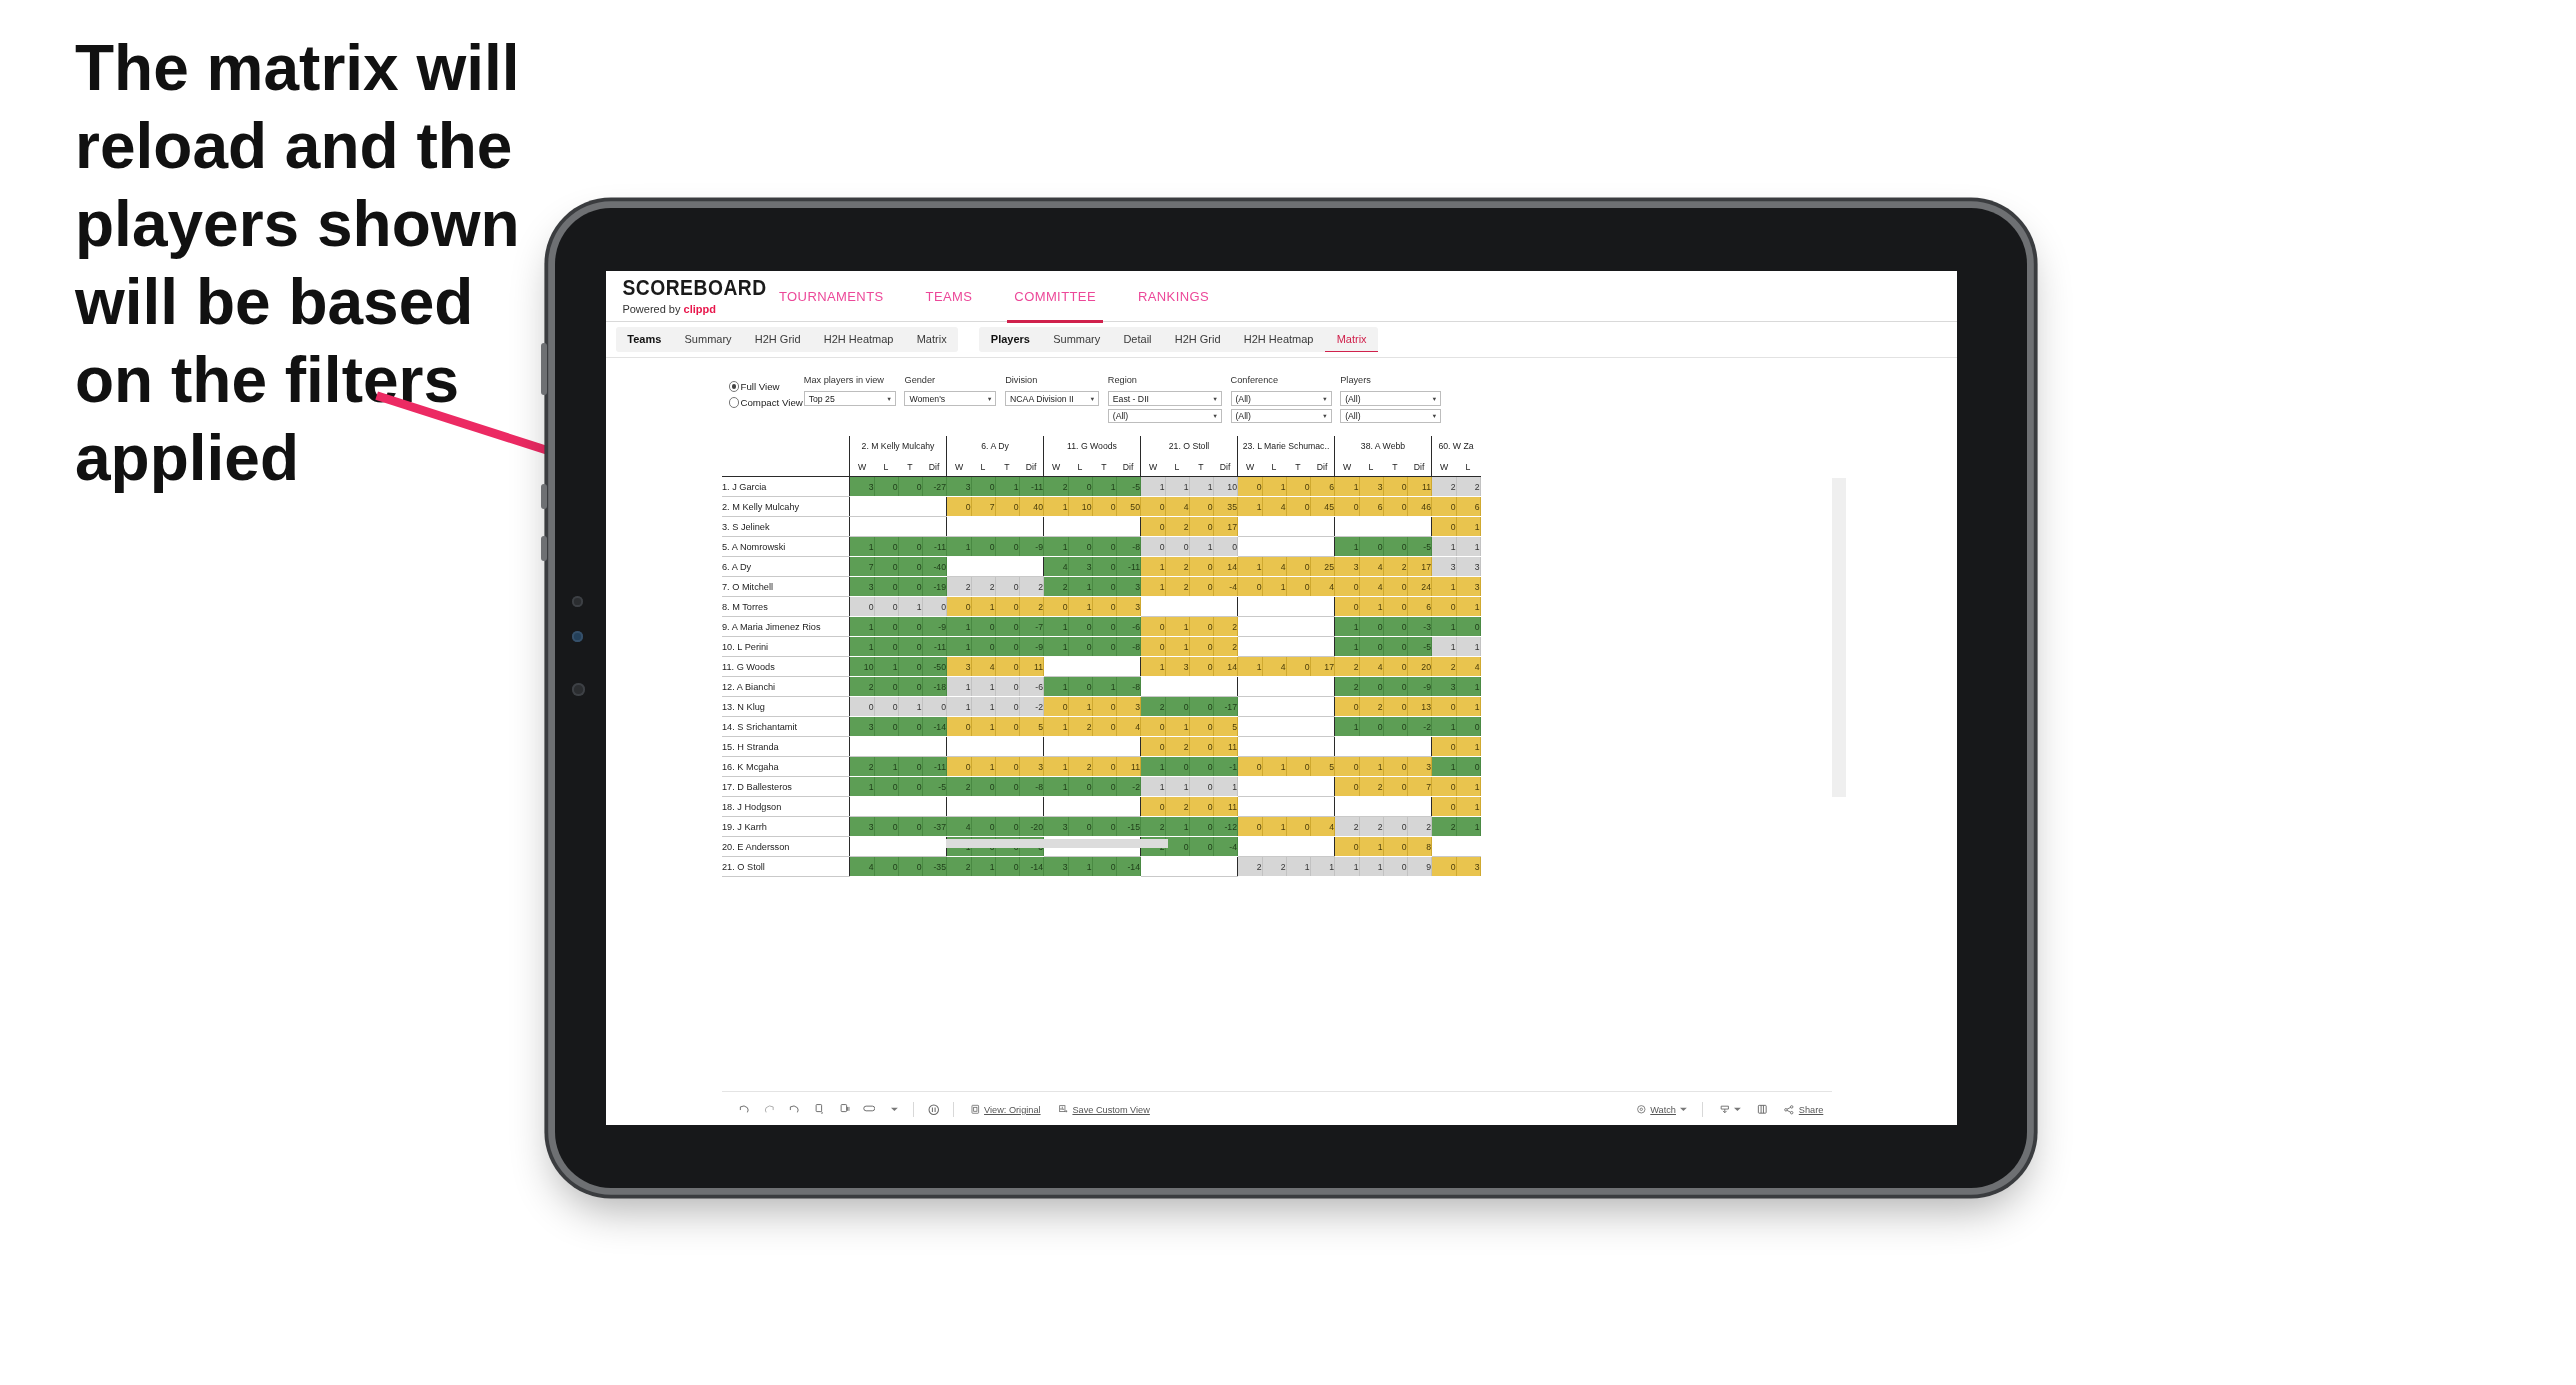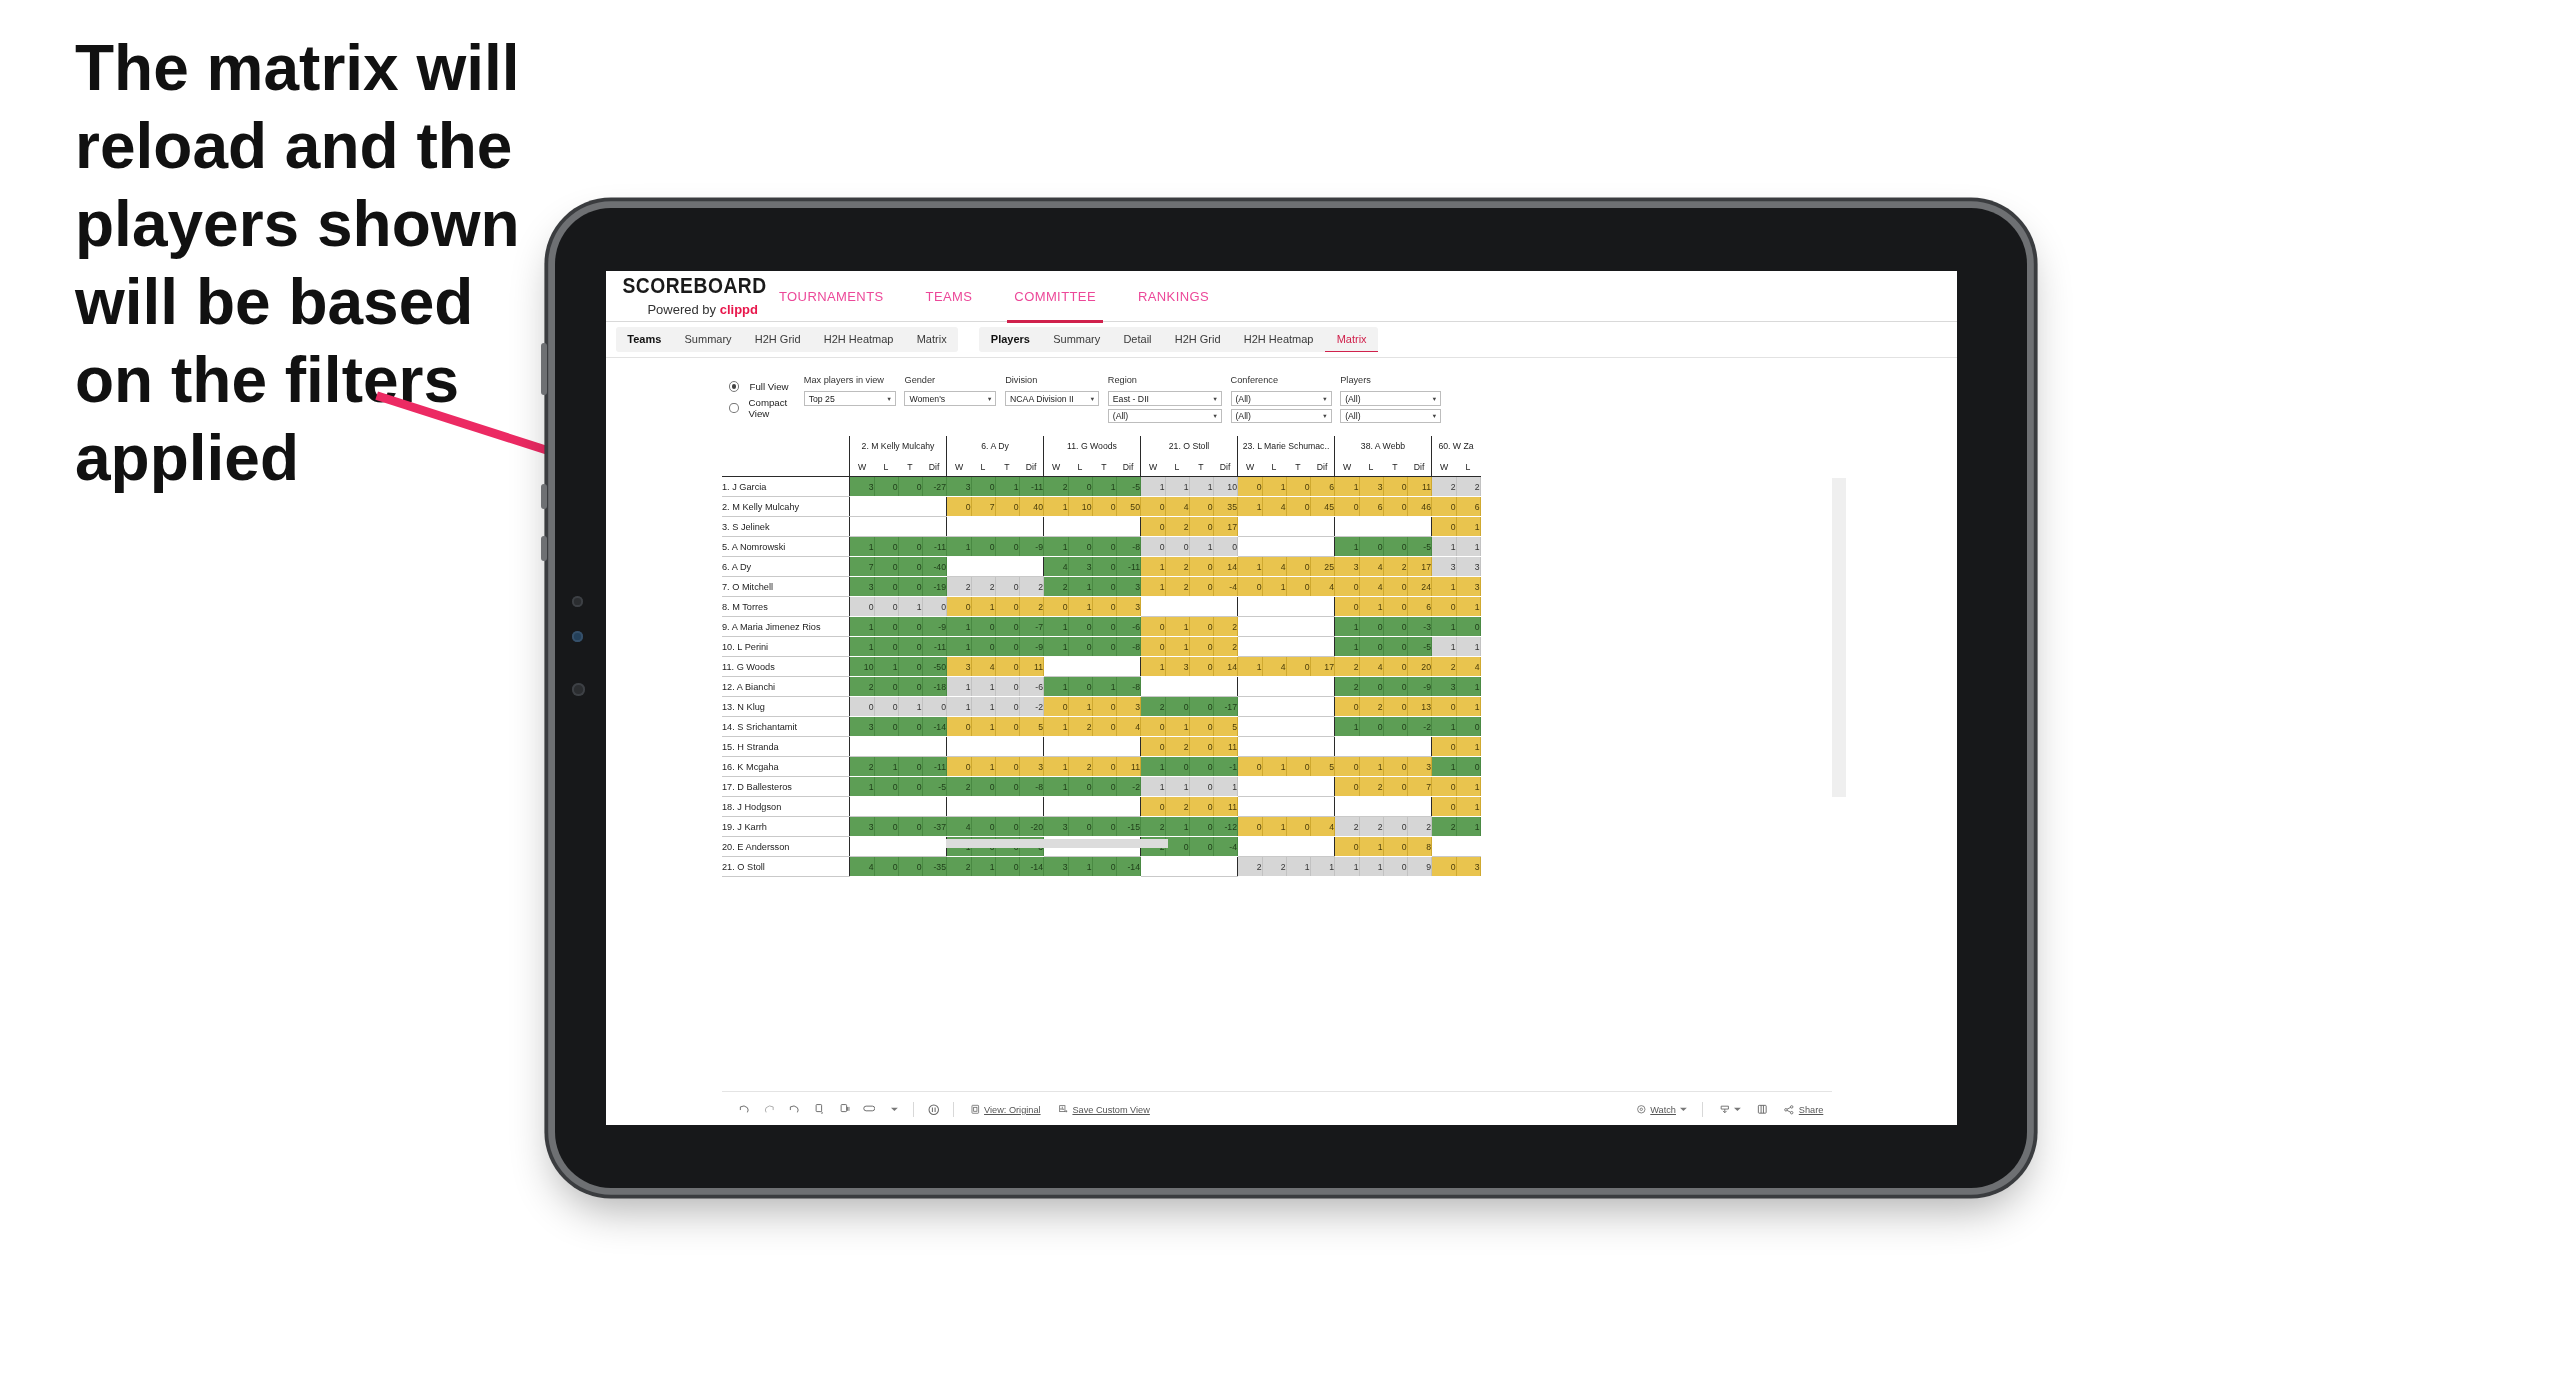--- a/index.html
+++ b/index.html
@@ -32,21 +32,21 @@
           background:#ffffff;overflow:hidden;}
 
   
   #appbar{height:50px;background:#ffffff;border-bottom:1.9px solid #d9d9d9;
           display:flex;align-items:stretch;}
   #brand{width:152px;display:flex;flex-direction:column;justify-content:center;
          padding-left:16.4px;box-sizing:border-box;}
   #brand .logo{font-size:19.3px;font-weight:700;letter-spacing:0.5px;color:#1a1a1a;
                font-family:"Liberation Sans",sans-serif;transform:scaleY(1.18);
                transform-origin:left center;}
-  #brand .sub{font-size:13px;color:#333;margin-top:4.8px;text-align:right;}
+  #brand .sub{font-size:11px;color:#333;margin-top:4.8px;}
   #brand .sub b{color:#e8174c;font-weight:700;}
   .topnav{display:flex;align-items:center;}
   .topnav .item{padding:0 21px;height:100%;display:flex;align-items:center;
                 font-size:13px;color:#ec4899;letter-spacing:0.4px;position:relative;cursor:pointer;}
   .topnav .item.active:after{content:"";position:absolute;left:13.5px;right:13.5px;bottom:-1.9px;
                 height:2.9px;background:#d0214c;}
 
   
   #subbar{height:35px;background:#ffffff;border-bottom:1px solid #e2e2e2;
           display:flex;align-items:center;padding-left:9.7px;gap:0;}
@@ -56,21 +56,21 @@
   .subitem.sel{color:#d0214c;border-bottom:1.9px solid #d0214c;height:23px;line-height:23px;}
   .subgap{width:21px;}
 
   
   #canvas{position:relative;height:769px;background:#ffffff;}
   #sheet{position:absolute;left:116px;top:17.4px;width:1110px;}
 
   
   #filters{display:flex;align-items:flex-start;gap:0;font-size:9.7px;color:#222;padding-left:6.8px;}
   .radiocol{width:75px;padding-top:5.8px;}
-  .radio{display:flex;align-items:center;gap:10px;margin-bottom:4.8px;font-size:9.7px;}
+  .radio{display:flex;align-items:center;gap:1px;margin-bottom:4.8px;font-size:9.7px;}
   .rdot{width:8.7px;height:8.7px;border-radius:50%;border:1px solid #777;background:#fff;
         display:inline-block;position:relative;}
   .rdot.on:after{content:"";position:absolute;left:1.9px;top:1.9px;width:4.8px;height:4.8px;
         border-radius:50%;background:#444;}
   .fgroup{margin-right:8.7px;}
   .flabel{font-size:9.2px;color:#333;margin-bottom:6px;white-space:nowrap;}
   .fsel{height:14.5px;border:1px solid #bdbdbd;background:#fff;display:flex;align-items:center;
         justify-content:space-between;padding:0 2.9px 0 3.9px;font-size:8.7px;color:#222;
         margin-bottom:2.9px;box-sizing:border-box;cursor:pointer;}
   .fsel .cv{font-size:5.8px;color:#444;}

